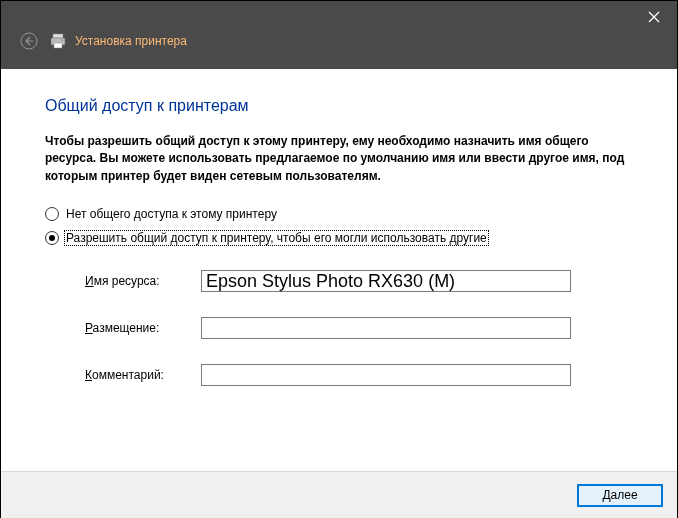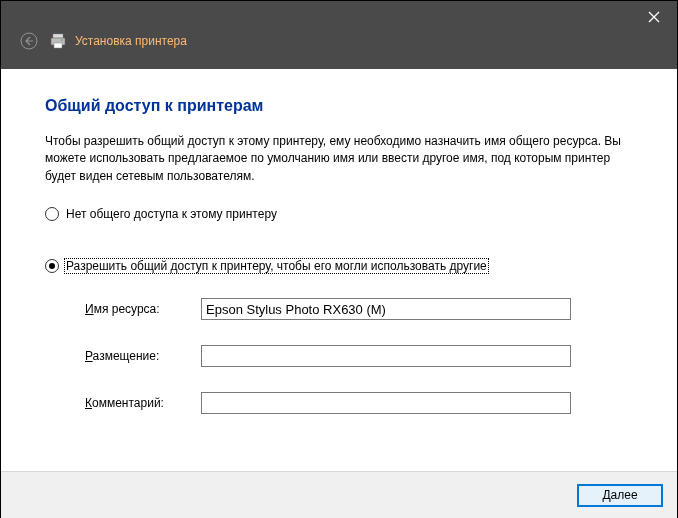--- a/index.html
+++ b/index.html
@@ -52,32 +52,33 @@
     .header-title {
       font-size: 12px;
       margin-top: 12px;
     }
     .content {
       padding: 28px 44px 0 44px;
     }
     .heading {
       color: #003399;
       font-size: 16px;
-      font-weight: 700;
+      font-weight: 400;
       margin-bottom: 18px;
     }
     .description {
       font-size: 12px;
       color: #000;
       line-height: 1.45;
       margin-bottom: 22px;
+      font-weight: bold;
     }
     .radio-option {
       display: flex;
-      align-items: flex-end;
+      align-items: flex-start;
       margin-bottom: 10px;
       font-size: 12px;
       cursor: pointer;
     }
     .radio-option:last-of-type { margin-bottom: 16px; }
     .radio-circle {
       width: 14px;
       height: 14px;
       border: 1px solid #333;
       border-radius: 50%;
@@ -93,41 +94,40 @@
       background: #000;
       border-radius: 50%;
       top: 3px;
       left: 3px;
     }
     .radio-label {
       padding: 0 1px;
     }
     .radio-label.focused {
       outline: 1px dotted #000;
-      margin-top: 28px;
     }
     .form-row {
       display: flex;
       align-items: center;
       margin-bottom: 10px;
       padding-left: 40px;
       margin-top: 25px;
     }
     .form-label {
       width: 116px;
       font-size: 12px;
       flex-shrink: 0;
     }
     .form-label .accel { text-decoration: underline; }
     .form-input {
       width: 370px;
       height: 22px;
       border: 1px solid #7a7a7a;
       padding: 0 4px;
-      font-size: 13px;
+      font-size: 18px;
       font-family: inherit;
     }
     .footer {
       position: absolute;
       bottom: 0;
       left: 1px;
       right: 1px;
       height: 47px;
       background: #f0f0f0;
       border-top: 1px solid #d8d8d8;

